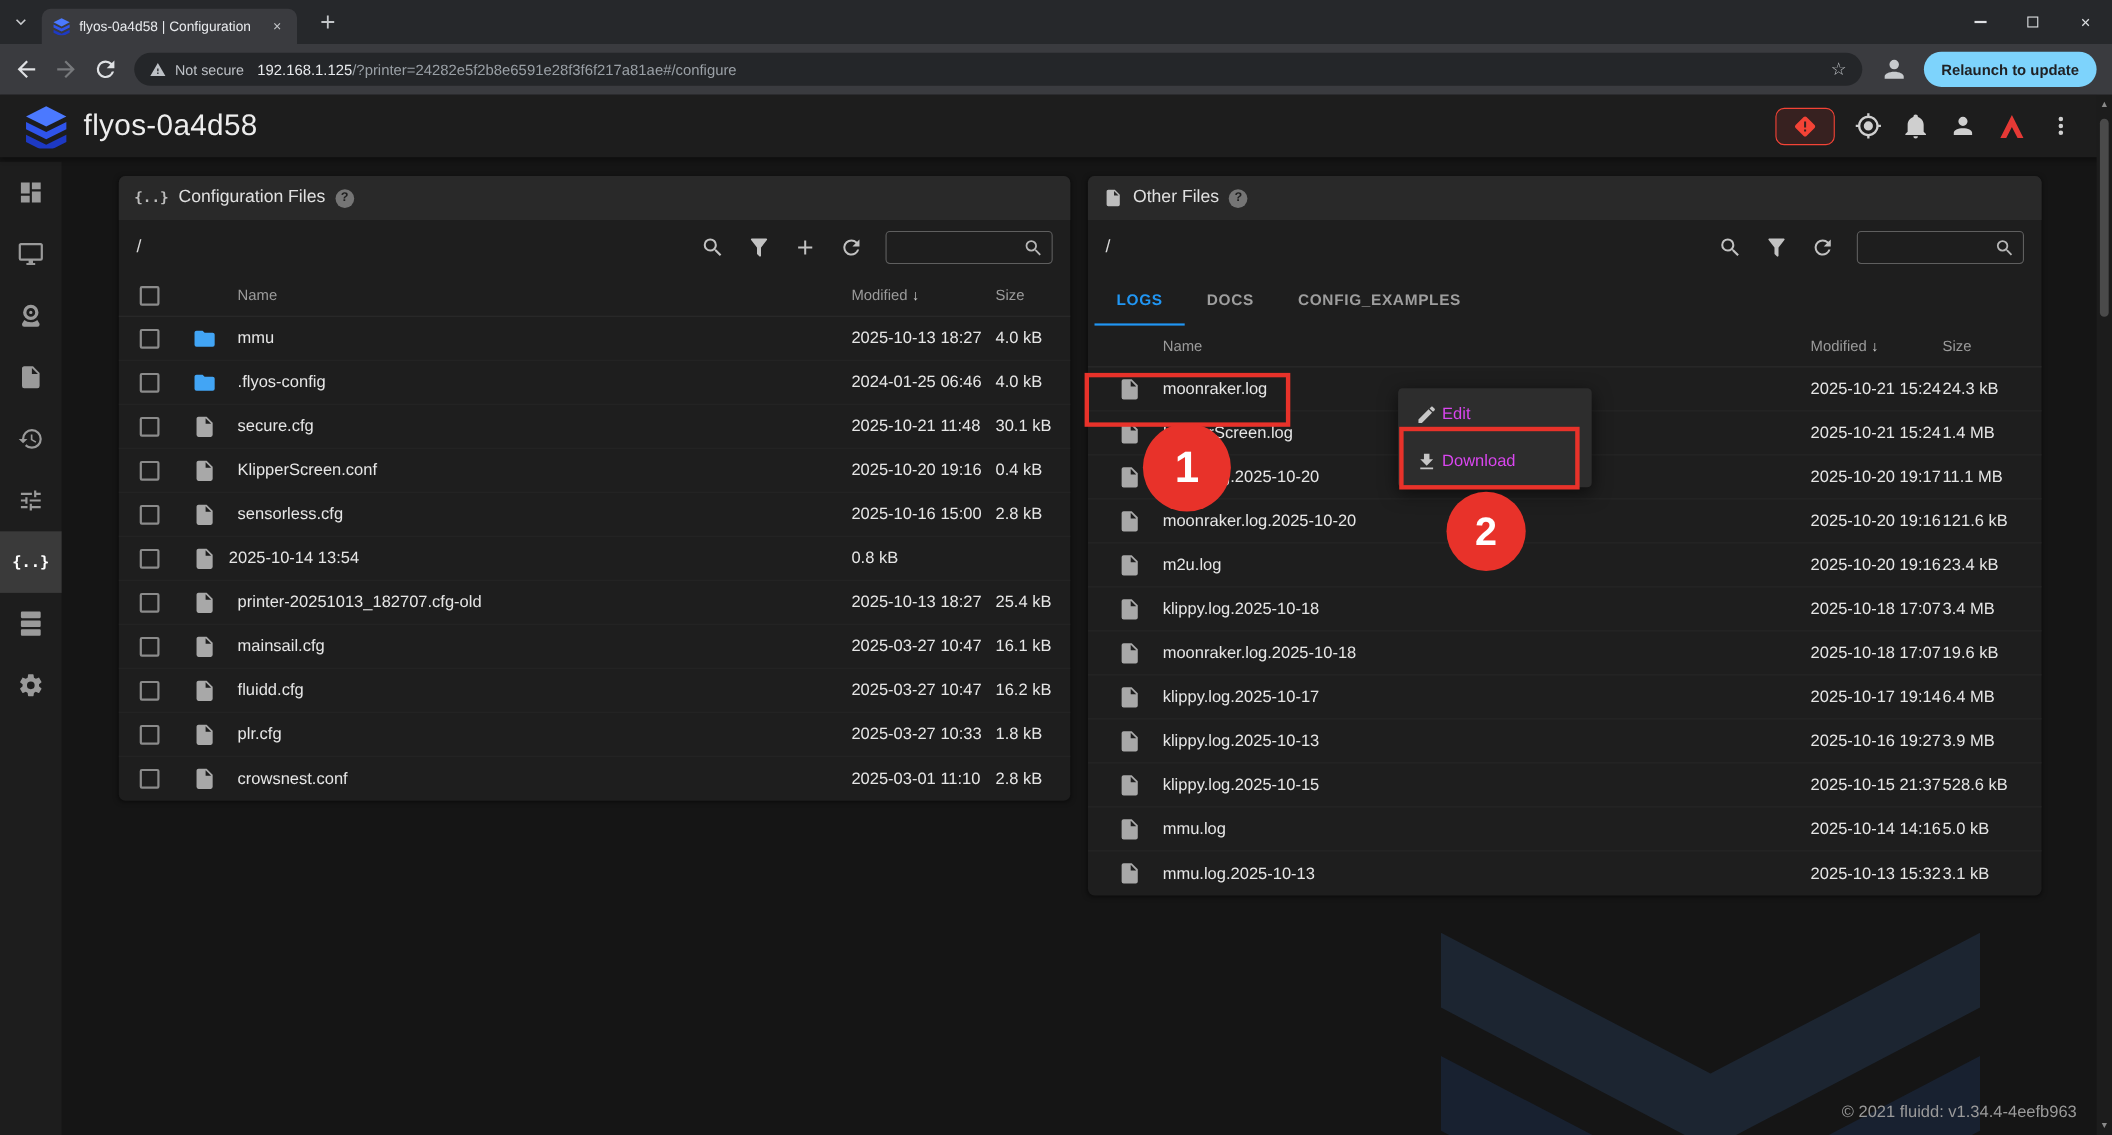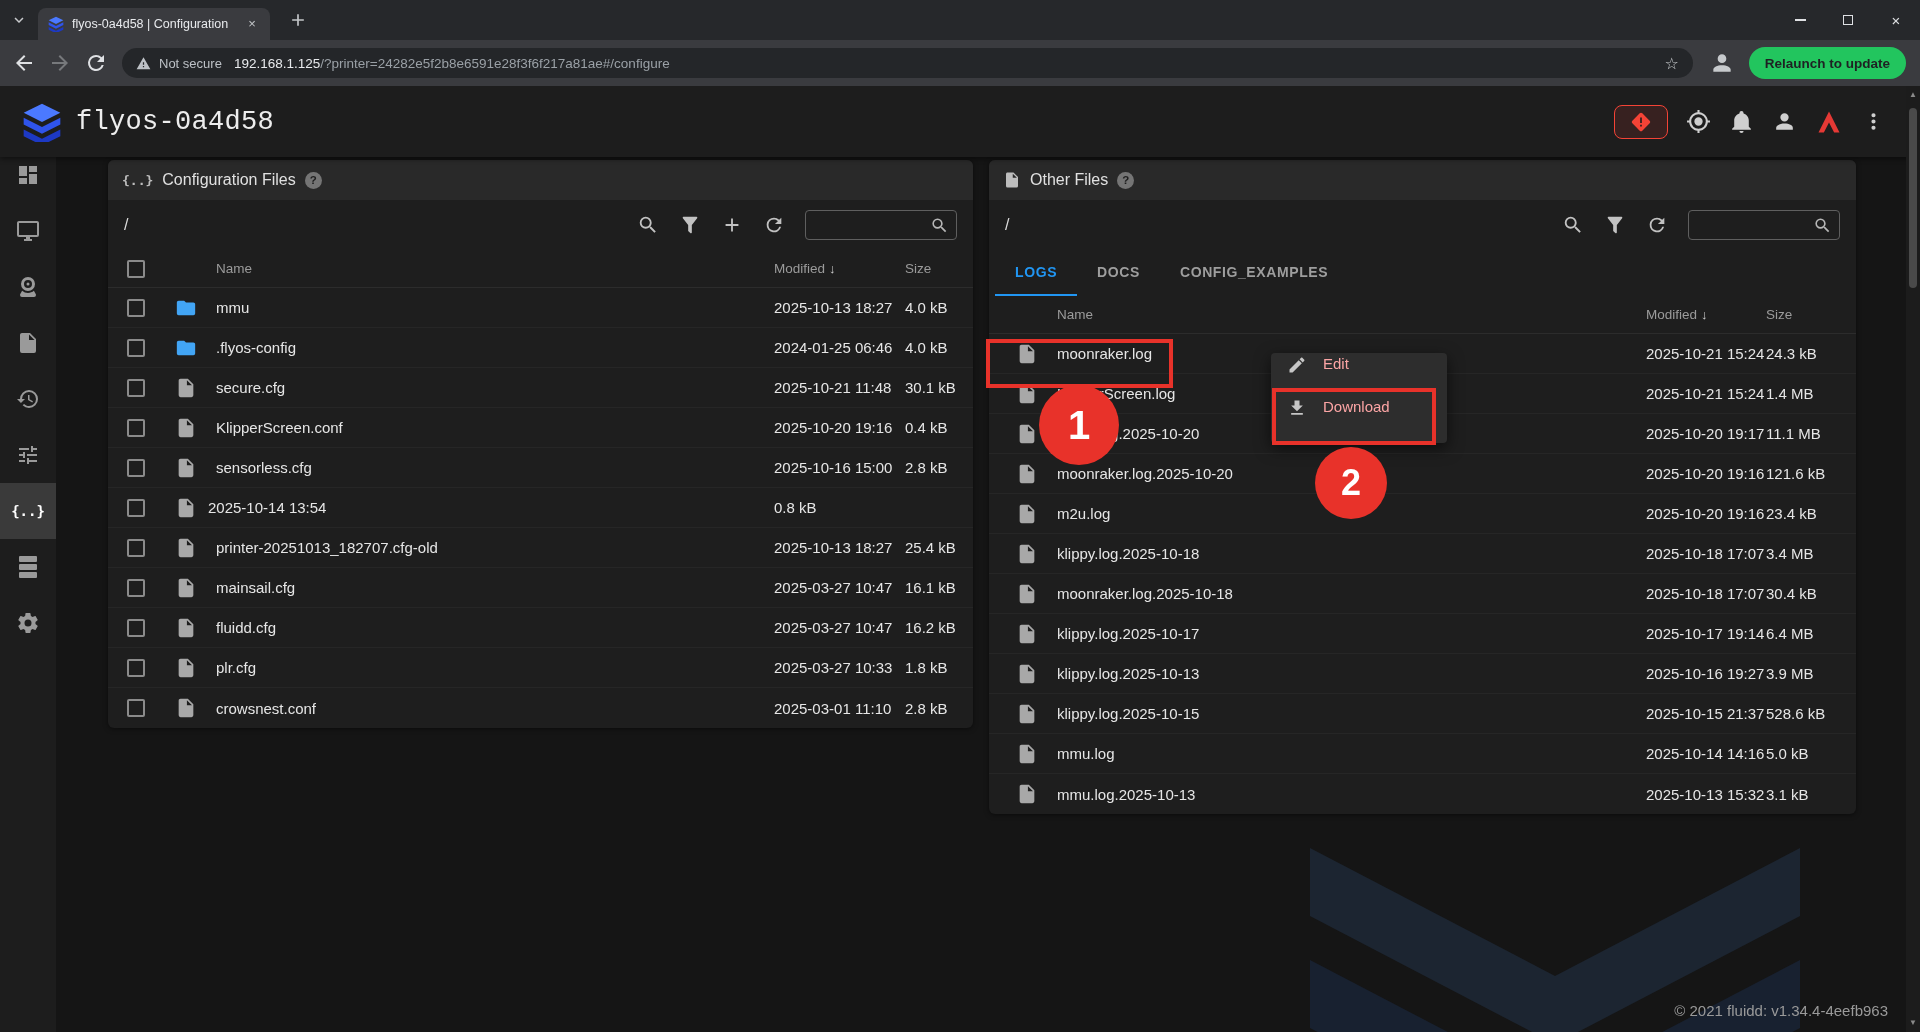--- a/index.html
+++ b/index.html
@@ -28,26 +28,26 @@
   .nav-ic.dis{color:#77797c;}
   #urlbar{margin-left:14px;flex:1;height:30px;background:#242629;border-radius:15px;
     display:flex;align-items:center;padding:0 14px;gap:8px;min-width:0;}
   .warn-ic{width:15px;height:15px;color:#bdc1c6;flex:0 0 15px;}
   .notsecure{font-size:13px;color:#bdc1c6;white-space:nowrap;}
   .url{font-size:13.5px;white-space:nowrap;overflow:hidden;margin-left:4px;flex:1;}
   .url .domain{color:#e8eaed;}
   .url .upath{color:#9aa0a6;}
   .star{margin-left:auto;color:#c3c6c9;font-size:16px;}
   .profile{width:26px;height:26px;margin-left:16px;color:#c7cacd;}
-  .relaunch{margin:0 14px 0 14px;height:32px;padding:0 16px;border-radius:16px;background:#22c55e;
+  .relaunch{margin:0 14px 0 14px;height:32px;padding:0 16px;border-radius:16px;background:#7dd3fc;
     color:#1f2023;font-size:13.5px;font-weight:bold;display:flex;align-items:center;white-space:nowrap;}
 
   
-  #appheader{position:absolute;top:86px;left:0;width:1920px;height:71px;background:#1d1d1d;
-    box-shadow:0 2px 5px rgba(0,0,0,.45);z-index:5;display:flex;align-items:center;font-family:Liberation Mono, monospace;}
+  #appheader{position:absolute;top:86px;left:0;width:1920px;height:57px;background:#1d1d1d;
+    box-shadow:0 2px 5px rgba(0,0,0,.45);z-index:5;display:flex;align-items:center;}
   .logo{width:40px;height:40px;margin-left:22px;}
   .logo svg{width:100%;height:100%;display:block;}
   .apptitle{margin-left:14px;font-size:27px;color:#ededed;letter-spacing:.3px;}
   .actions{margin-left:auto;margin-right:34px;display:flex;align-items:center;gap:18px;}
   .estop{width:54px;height:34px;border:1.5px solid #f44336;border-radius:8px;background:rgba(244,67,54,.12);
     display:flex;align-items:center;justify-content:center;color:#f44336;}
   .estop span{width:22px;height:22px;}
   .hicon{width:25px;height:25px;color:#cfcfcf;}
   .hicon.brand{color:#e53935;width:28px;height:28px;}
 
@@ -94,21 +94,21 @@
   .c-icon span[data-icon]{width:22px;height:22px;}
   .folder{color:#42a5f5;}
   .file{color:#a8a8a8;}
   .c-name{padding-left:8px;white-space:nowrap;overflow:hidden;}
   .c-mod,.c-size{white-space:nowrap;}
   .sort{font-size:13px;margin-left:4px;color:#cfcfcf;}
 
   
   #ctxmenu{position:absolute;left:1271px;top:353px;width:176px;background:#2d2d2d;border-radius:4px;
     box-shadow:0 5px 16px rgba(0,0,0,.6);z-index:40;padding:2px 0;}
-  .menu-item{height:43px;display:flex;gap:16px;padding:0 16px;color:#fca5a5;font-size:15px;}
+  .menu-item{height:43px;display:flex;align-items:center;gap:4px;padding:0 16px;color:#d946ef;font-size:15px;}
   .menu-item span[data-icon]{width:20px;height:20px;color:#c6c6c6;}
 
   
   .ann-box{position:absolute;border:4px solid #e8322a;z-index:60;}
   #box1{left:986px;top:339px;width:187px;height:49px;}
   #box2{left:1272px;top:388px;width:164px;height:57px;}
   .ann-circle{position:absolute;border-radius:50%;background:#e8322a;color:#fff;display:flex;
     align-items:center;justify-content:center;font-weight:bold;z-index:61;}
   #circle1{left:1039px;top:385px;width:80px;height:80px;font-size:40px;}
   #circle2{left:1315px;top:447px;width:72px;height:72px;font-size:36px;}
@@ -638,21 +638,21 @@
       <div class="frow oth-grid">
         <div class="c-icon">
           <span class="file" data-icon="file">
             <svg viewBox="0 0 24 24">
               <path fill="currentColor" d="M13 9V3.5L18.5 9M6 2c-1.11 0-2 .89-2 2v16a2 2 0 0 0 2 2h12a2 2 0 0 0 2-2V8l-6-6H6Z"></path>
             </svg>
           </span>
         </div>
         <div class="c-name">moonraker.log.2025-10-18</div>
         <div class="c-mod">2025-10-18 17:07</div>
-        <div class="c-size">30.4 kB</div>
+        <div class="c-size">19.6 kB</div>
       </div>
       <div class="frow oth-grid">
         <div class="c-icon">
           <span class="file" data-icon="file">
             <svg viewBox="0 0 24 24">
               <path fill="currentColor" d="M13 9V3.5L18.5 9M6 2c-1.11 0-2 .89-2 2v16a2 2 0 0 0 2 2h12a2 2 0 0 0 2-2V8l-6-6H6Z"></path>
             </svg>
           </span>
         </div>
         <div class="c-name">klippy.log.2025-10-17</div>

